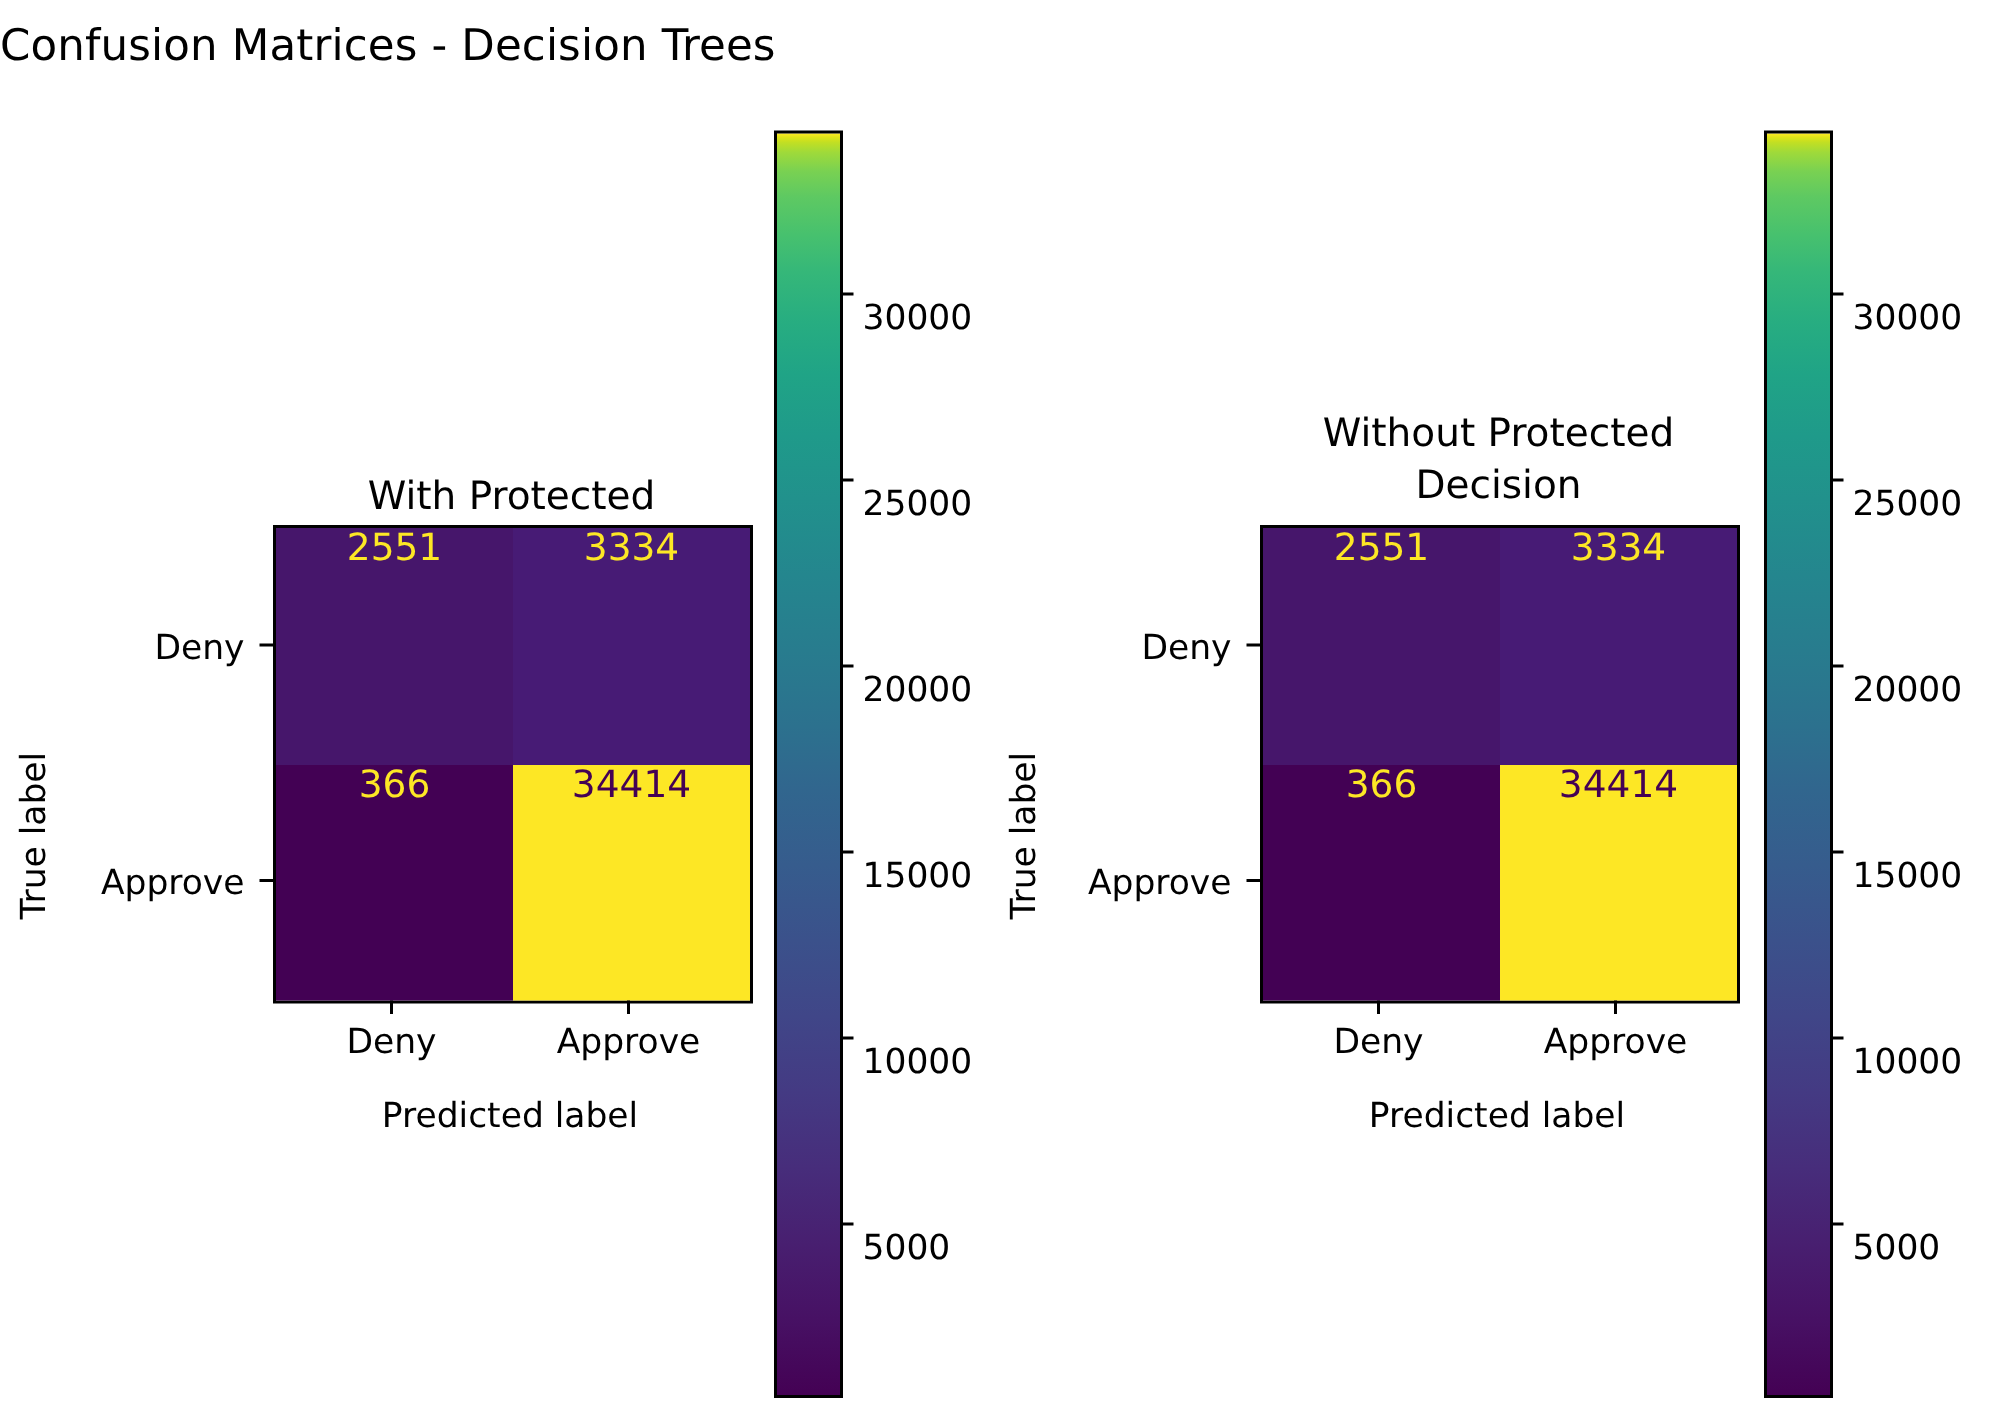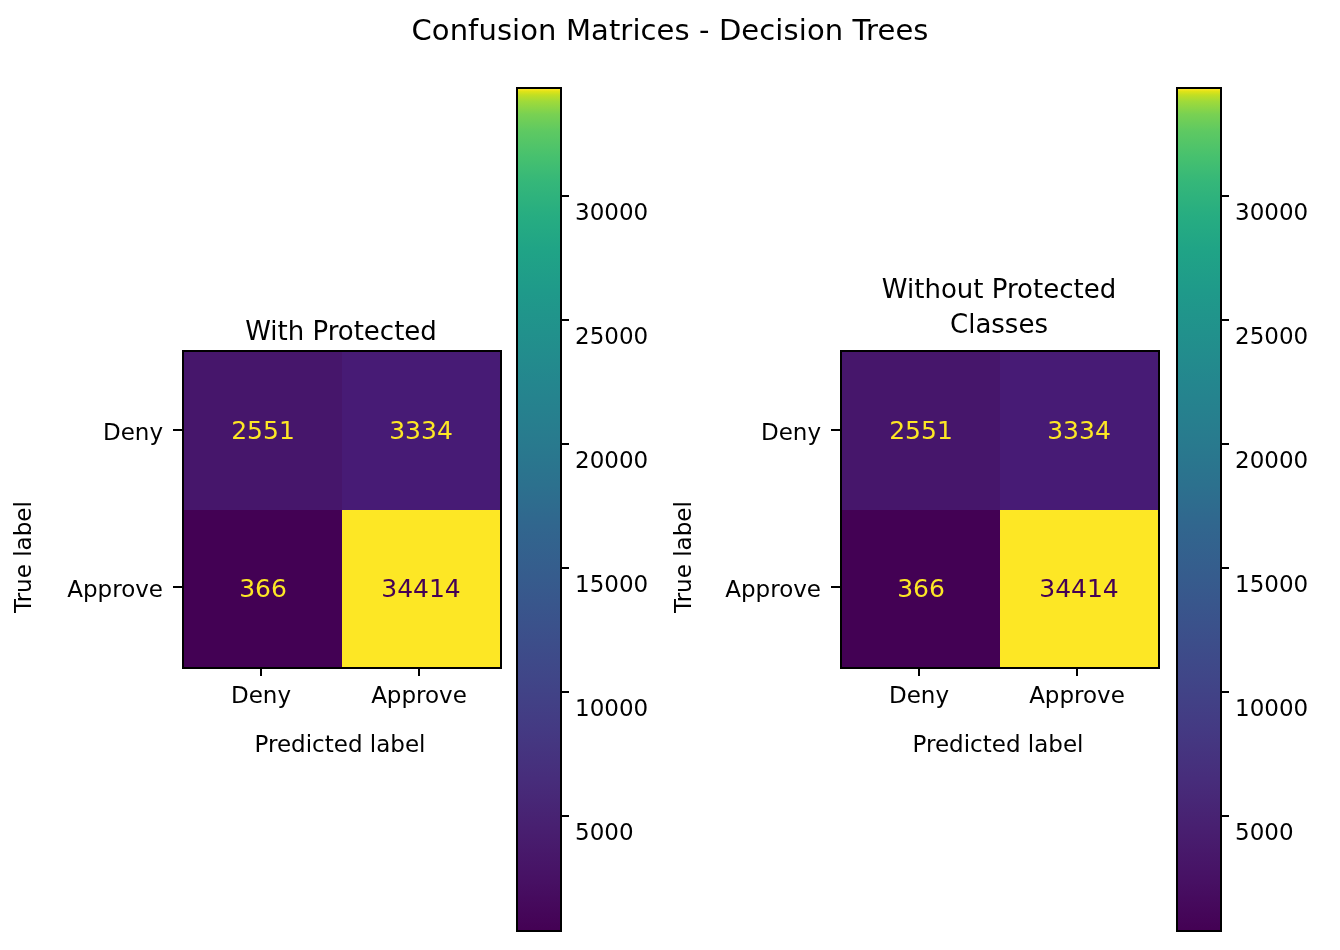--- a/index.html
+++ b/index.html
@@ -14,21 +14,21 @@
     background: #ffffff;
     font-family: "DejaVu Sans", sans-serif;
     color: #000000;
     overflow: hidden;
   }
   .suptitle {
     position: absolute;
     left: 0;
     top: 13px;
     width: 1340px;
-    text-align: center;
+    text-align: left;
     font-size: 29px;
     font-weight: normal;
     letter-spacing: 0.1px;
     white-space: pre;
   }
   .subplot-title {
     position: absolute;
     text-align: center;
     font-size: 26px;
     line-height: 35px;
@@ -38,21 +38,21 @@
     position: absolute;
     display: grid;
     grid-template-columns: 1fr 1fr;
     grid-template-rows: 1fr 1fr;
     border: 2px solid #000000;
     box-sizing: content-box;
   }
   .cell {
     position: relative;
     display: flex;
-    align-items: center;
+    align-items: flex-start;
     justify-content: center;
     font-size: 25px;
   }
   .cell span { line-height: 1; }
 
   
   .ylab {
     position: absolute;
     font-size: 23px;
     text-align: right;
@@ -188,21 +188,21 @@
   <div class="cbar-tick-mark" style="left:560px; top:568px;"></div>
   <div class="cbar-tick-label" style="left:575px; top:568px;">15000</div>
   <div class="cbar-tick-mark" style="left:560px; top:444px;"></div>
   <div class="cbar-tick-label" style="left:575px; top:444px;">20000</div>
   <div class="cbar-tick-mark" style="left:560px; top:320px;"></div>
   <div class="cbar-tick-label" style="left:575px; top:320px;">25000</div>
   <div class="cbar-tick-mark" style="left:560px; top:196px;"></div>
   <div class="cbar-tick-label" style="left:575px; top:196px;">30000</div>
 
   <div class="subplot-title" style="left:840px; top:272px; width:318px;">Without Protected
-Classes</div>
+Decision</div>
 
   <div class="matrix" style="left:840px; top:350px; width:316px; height:315px;">
     <div class="cell" style="background:#46166b;">
       <span style="color:#fde725;">2551</span>
     </div>
     <div class="cell" style="background:#471b75;">
       <span style="color:#fde725;">3334</span>
     </div>
     <div class="cell" style="background:#430154;">
       <span style="color:#fde725;">366</span>

